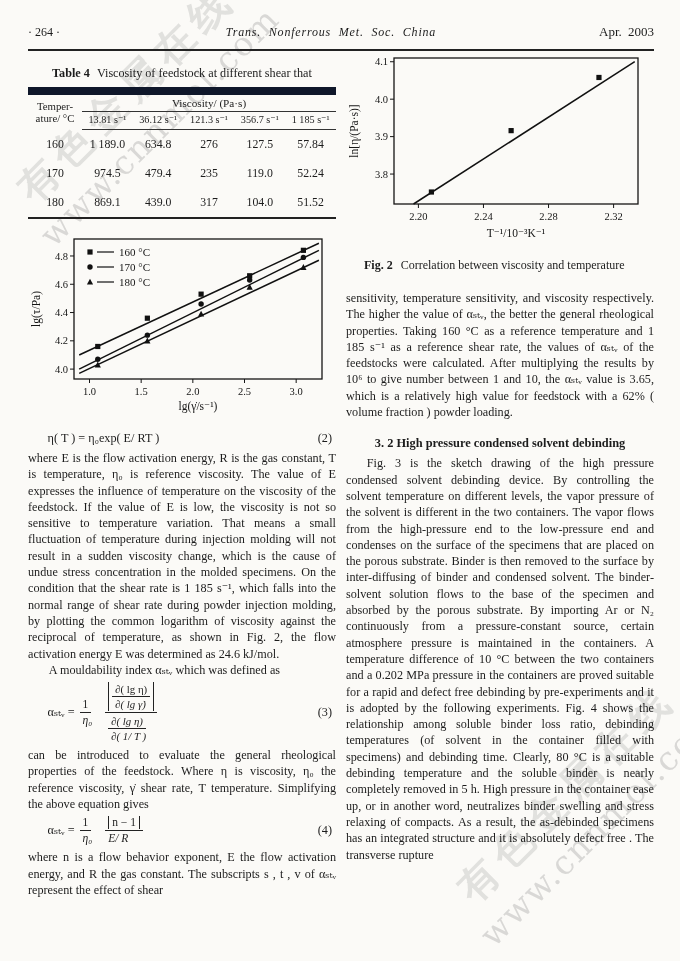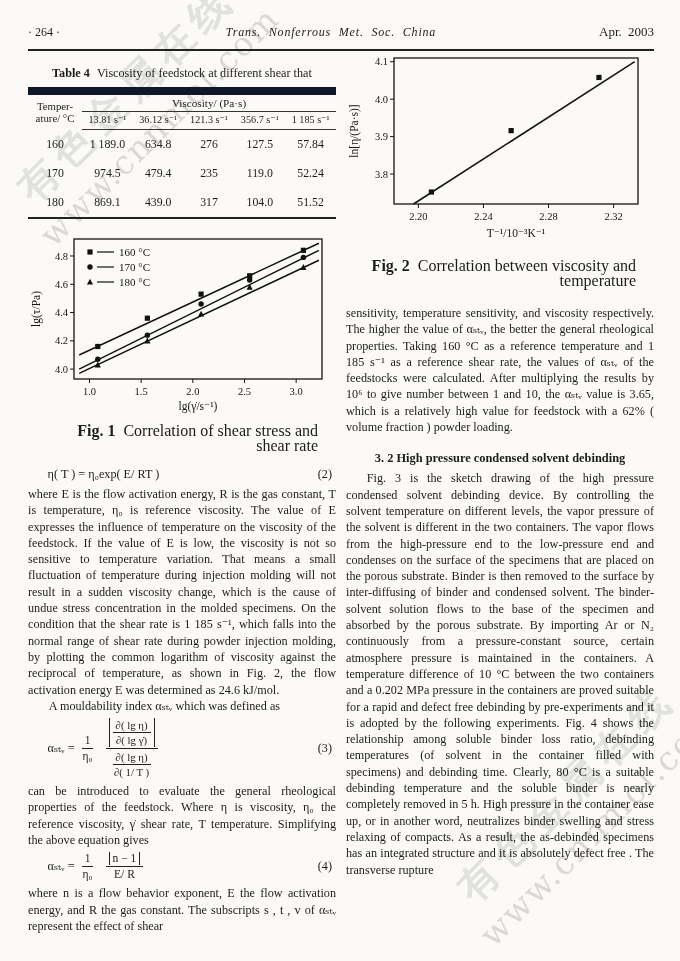--- a/index.html
+++ b/index.html
@@ -25,35 +25,35 @@
   .tbl-title{text-align:center;font-size:12.2px;line-height:15px;margin:4px 6px 6px 6px;}
   .tbl-title b{margin-right:7px;}
   table.data{width:100%;border-collapse:collapse;border-top:8px solid #0f172a;border-bottom:2px solid #222;}
   table.data th,table.data td{font-weight:normal;text-align:center;padding:2px 1px;}
   th.rowhdr{font-size:10.8px;line-height:12px;text-align:left;padding-left:2px;width:52px;}
   th.grp{font-size:11.2px;border-bottom:1px solid #333;padding:3px 0;}
   tr.subhdr th{font-size:10.2px;border-bottom:1px solid #333;padding:2px 0 4px 0;white-space:nowrap;}
   table.data td{font-size:11.8px;padding:7px 1px;}
   
   .fig-wrap{margin-top:12px;}
-  .fig-caption{text-align:right;font-size:16px;line-height:15px;margin:6px 18px 0 18px;}
+  .fig-caption{text-align:left;font-size:12px;line-height:15px;margin:6px 18px 0 18px;}
   .fig-caption b{margin-right:8px;}
   svg text{font-family:"Liberation Serif","DejaVu Serif",serif;}
   
   .para{font-size:12.2px;line-height:16.3px;text-align:justify;margin:0;}
   .para.indent{text-indent:1.7em;}
   .body-block{margin-top:14px;}
   .sec-head{font-size:12.4px;font-weight:bold;margin:8px 0 4px 0;text-align:center;}
   sup{font-size:9px;}
   
   .eq-row{display:flex;align-items:center;font-size:12.2px;margin:4px 0;padding-left:1.6em;}
   .eq-num{margin-left:auto;padding-right:4px;}
-  .frac{display:inline-flex;flex-direction:column;align-items:center;vertical-align:middle;margin:0 5px;font-size:11.5px;line-height:13px;}
+  .frac{display:inline-flex;flex-direction:column;align-items:flex-start;vertical-align:middle;margin:0 5px;font-size:11.5px;line-height:13px;}
   .frac>.top{border-bottom:1px solid #222;padding:0 3px 1px 3px;display:flex;align-items:center;justify-content:center;}
-  .frac>.bot{padding:1px 3px 0 3px;display:flex;align-items:center;justify-content:center;}
+  .frac>.bot{padding:1px 3px 0 3px;display:flex;align-items:center;justify-content:center;font-style:italic;}
   .frac .frac{margin:1px 0;font-size:10.8px;line-height:12px;}
   .abs{border-left:1px solid #222;border-right:1px solid #222;padding:0 3px;}
 </style>
 </head>
 <body>
 
 <div class="page">
 
   <div class="wm" style="left:-80px;top:60px;width:440px;">
     <div class="wm-cn">有色金属在线</div>
@@ -166,23 +166,20 @@
             <text x="91" y="24.8" font-size="11" fill="#151515">160 °C</text>
             <circle cx="62" cy="36" r="2.7" fill="#111"></circle>
             <line x1="69" y1="36" x2="86" y2="36" stroke="#111" stroke-width="1.2"></line>
             <text x="91" y="39.8" font-size="11" fill="#151515">170 °C</text>
             <path d="M 62 47.7 L 65.1 53.6 L 58.9 53.6 Z" fill="#111"></path>
             <line x1="69" y1="51" x2="86" y2="51" stroke="#111" stroke-width="1.2"></line>
             <text x="91" y="54.8" font-size="11" fill="#151515">180 °C</text>
             <text x="170" y="179" text-anchor="middle" font-size="11.5" fill="#151515">lg(γ̇/s⁻¹)</text>
             <text x="12" y="78" text-anchor="middle" font-size="11.5" fill="#151515" transform="rotate(-90 12 78)">lg(τ/Pa)</text>
           </svg></div>
-      <div class="fig-caption">
-        <b>Fig. 1</b><span>Correlation of shear stress and shear rate</span>
-      </div>
     </div>
 
     <div class="body-block">
 
       <div class="eq-row">
         <span>η( T ) = η₀exp( E/ RT )</span>
         <span class="eq-num">(2)</span>
       </div>
 
       <p class="para">where  E is the flow activation energy, R is the gas constant, T is temperature, η₀ is reference viscosity. The value of E expresses the influence of temperature on the viscosity of the feedstock. If the value of E is low, the viscosity is not so sensitive to temperature variation. That means a small fluctuation of temperature during injection molding will not result in a sudden viscosity change, which is the cause of undue stress concentration in the molded specimens. On the condition that the shear rate is 1 185 s⁻¹, which falls into the normal range of shear rate during powder injection molding, by plotting the common logarithm of viscosity against the reciprocal of temperature, as shown in Fig. 2, the flow activation energy E was determined as 24.6 kJ/mol.</p>

